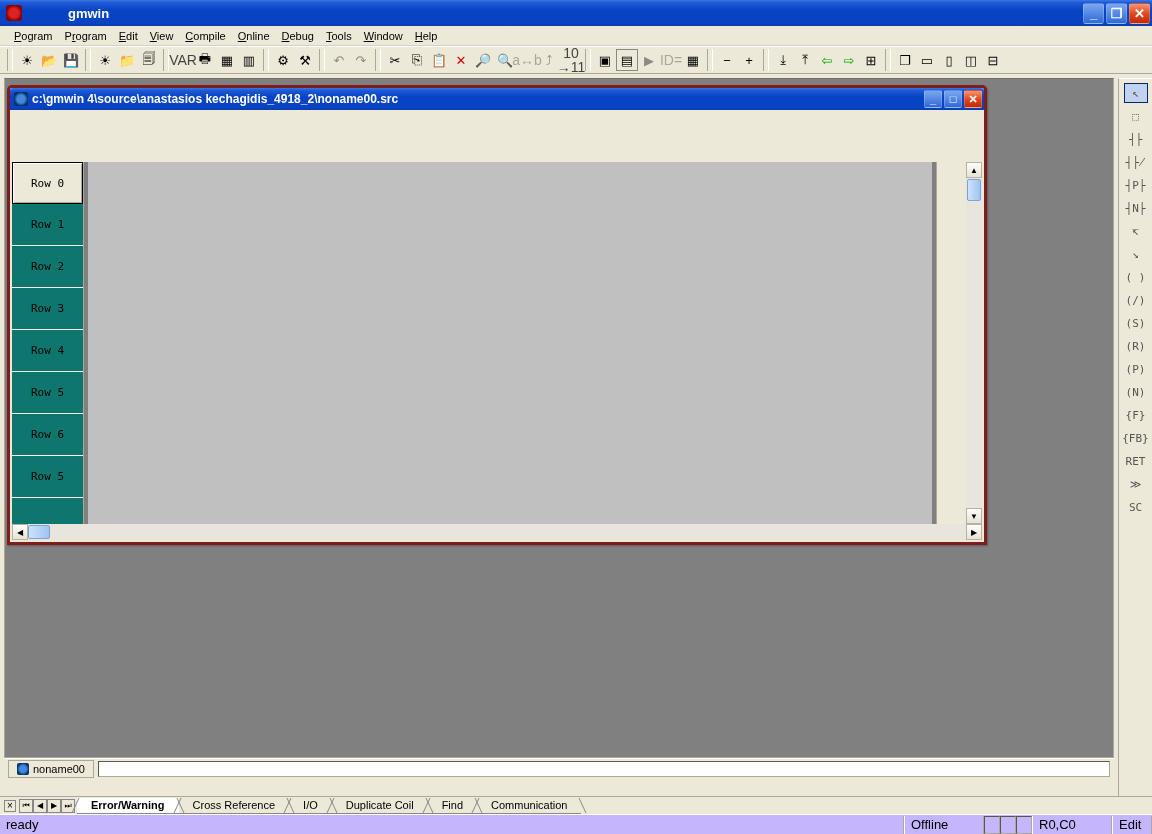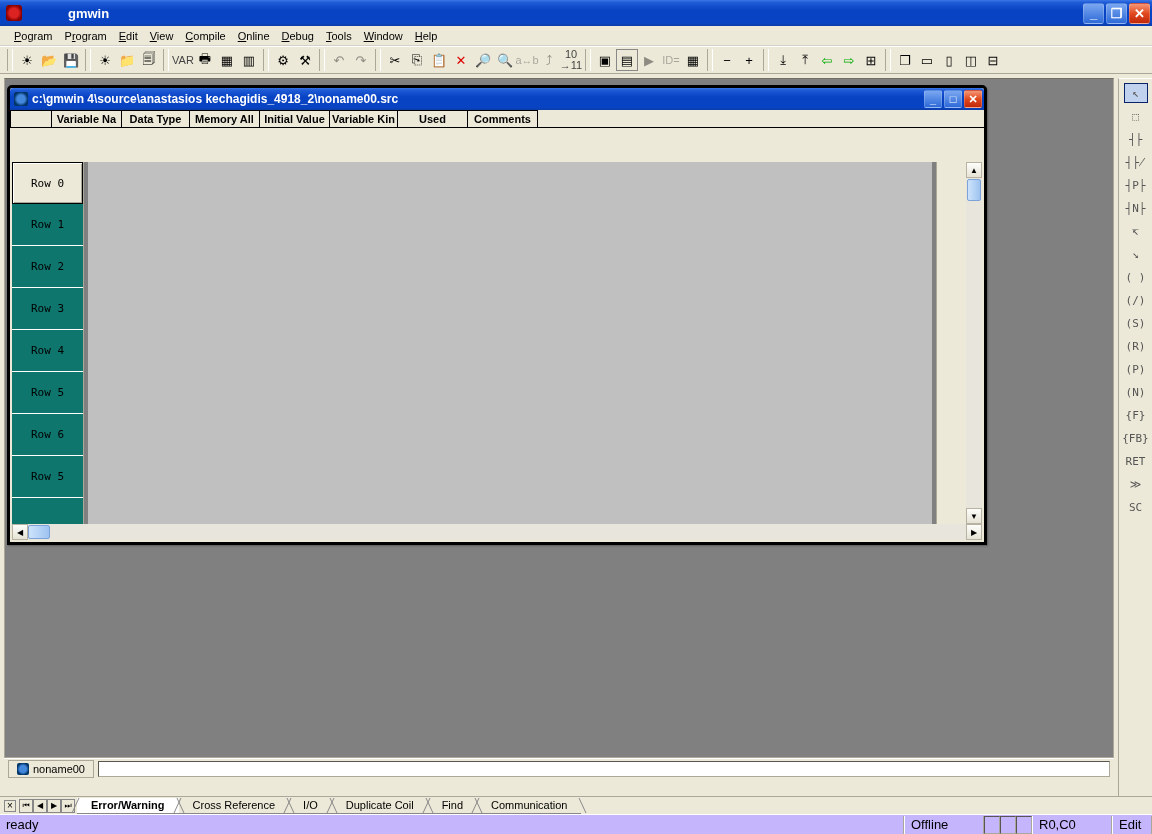--- a/index.html
+++ b/index.html
@@ -18,27 +18,27 @@
 
 .menubar { height: 20px; background: #ece9d8; display: flex; align-items: center; padding: 0 8px 0 8px; border-bottom: 1px solid #d4d0c8; }
 .menu-item { padding: 2px 6px; cursor: default; }
 .menu-item u { text-decoration: underline; }
 
 
 .toolbar { height: 28px; background: #ece9d8; display: flex; align-items: center; padding: 0 4px; border-top: 1px solid #fff; border-bottom: 1px solid #aca899; gap: 0; }
 .toolbar .sep { width: 6px; height: 22px; border-left: 1px solid #aca899; border-right: 1px solid #fff; margin: 0 3px; }
 .tb-btn { width: 22px; height: 22px; display: flex; align-items: center; justify-content: center; font-size: 13px; cursor: default; }
 .tb-btn.disabled { opacity: 0.4; }
-.tb-text { font-size: 11px; line-height: 1; color: #444; text-align: center; }
+.tb-text { font-size: 14px; line-height: 1; color: #444; text-align: center; }
 
 
 .workspace { position: absolute; top: 78px; left: 4px; right: 38px; bottom: 76px; background: #808080; border: 1px solid #aca899; border-top-color: #716f64; }
 
 
-.child-window { position: absolute; top: 6px; left: 2px; width: 980px; height: 460px; border: 3px solid #000000; border-radius: 5px 5px 0 0; background: #ece9d8; box-shadow: 1px 1px 2px rgba(0,0,0,0.3); }
+.child-window { position: absolute; top: 6px; left: 2px; width: 980px; height: 460px; border: 3px solid #7f1d1d; border-radius: 5px 5px 0 0; background: #ece9d8; box-shadow: 1px 1px 2px rgba(0,0,0,0.3); }
 .child-titlebar { height: 22px; background: linear-gradient(to bottom, #3b77e5, #1e5bd6 10%, #0843c3 40%, #0843c3 88%, #0b3da8); display: flex; align-items: center; padding: 0 2px 0 4px; color: #fff; font-weight: bold; font-size: 12px; border-radius: 3px 3px 0 0; }
 .child-titlebar .app-icon { width: 14px; height: 14px; background: radial-gradient(circle, #48d 40%, #036 70%); border-radius: 2px; margin-right: 4px; }
 .child-win-btn { width: 18px; height: 18px; border-radius: 2px; display: flex; align-items: center; justify-content: center; font-weight: bold; font-size: 11px; }
 
 
 .grid-header { height: 18px; display: flex; background: #ece9d8; border-bottom: 1px solid #000; }
 .grid-header .col { border: 1px solid #000; border-left: none; border-bottom: none; font-weight: bold; text-align: center; display: flex; align-items: center; justify-content: center; overflow: hidden; white-space: nowrap; background: #ece9d8; }
 .grid-header .col:first-child { border-left: 1px solid #000; }
 .grid-spacer { height: 34px; background: #ece9d8; }
 .grid-body-wrap { position: absolute; top: 74px; left: 2px; right: 2px; bottom: 18px; display: flex; background: #fff; }
@@ -168,30 +168,20 @@
 <div class="workspace">
   <div class="child-window">
     <div class="child-titlebar">
       <div class="app-icon"></div>
       <div style="flex:1">c:\gmwin 4\source\anastasios kechagidis_4918_2\noname00.src</div>
       <div class="win-btns">
         <div class="child-win-btn win-min">_</div>
         <div class="child-win-btn win-max">□</div>
         <div class="child-win-btn win-close">✕</div>
       </div>
-    </div>
-    <div class="grid-header">
-      <div class="col" style="width:42px"></div>
-      <div class="col" style="width:70px">Variable Na</div>
-      <div class="col" style="width:68px">Data Type</div>
-      <div class="col" style="width:70px">Memory All</div>
-      <div class="col" style="width:70px">Initial Value</div>
-      <div class="col" style="width:68px">Variable Kin</div>
-      <div class="col" style="width:70px">Used</div>
-      <div class="col" style="width:70px">Comments</div>
     </div>
     <div class="grid-spacer"></div>
     <div class="grid-body-wrap">
       <div class="row-labels">
         <div class="row-label selected">Row 0</div>
         <div class="row-label">Row 1</div>
         <div class="row-label">Row 2</div>
         <div class="row-label">Row 3</div>
         <div class="row-label">Row 4</div>
         <div class="row-label">Row 5</div>

